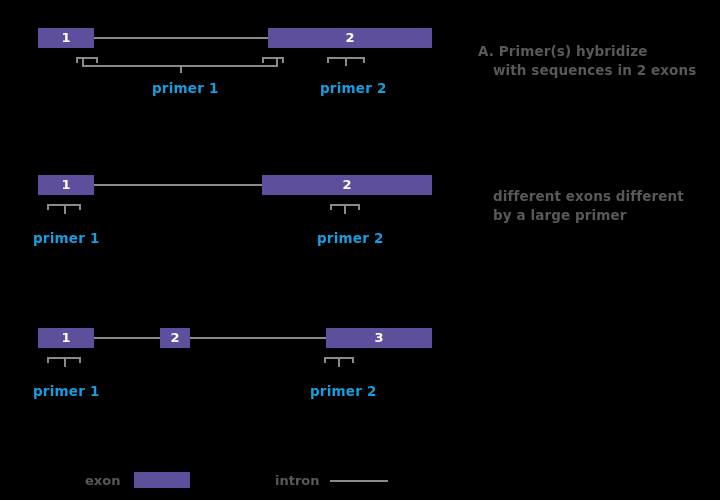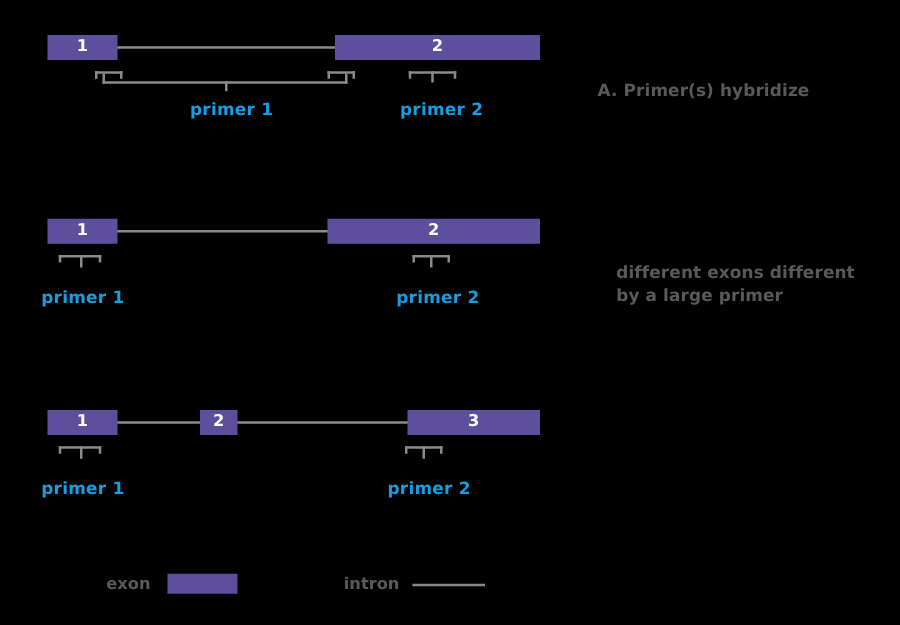--- a/index.html
+++ b/index.html
@@ -70,21 +70,20 @@
 
   
   .caption {
     position: absolute;
     color: #595959;
     font-size: 13.5px;
     font-weight: bold;
     line-height: 19px;
     white-space: nowrap;
     letter-spacing: 0.1px;
-    margin-top: 22px;
   }
   .caption .cap-line2,
   .caption .cap-line3 {
     display: block;
     padding-left: 15px;
   }
 
   
   .legend-text {
     position: absolute;
@@ -139,20 +138,21 @@
     <div class="br-rail" style="left:327px; top:57px; width:38px;"></div>
     <div class="br-tick" style="left:327px; top:57px; height:6px;"></div>
     <div class="br-tick" style="left:363px; top:57px; height:6px;"></div>
     <div class="br-tick" style="left:345px; top:57px; height:9px;"></div>
 
     <div class="primer-label" style="left:320px; top:80px;">primer 2</div>
   </div>
 
   <div class="caption" style="left:478px; top:42px;">
     <span class="cap-line1">A. Primer(s) hybridize</span>
+    <span class="cap-line2">with sequences in 2 exons</span>
   </div>
 
   <div class="abs" style="left:0; top:147px; width:470px; height:110px;">
 
     <div class="intron" style="left:88px; top:37px; width:178px;"></div>
 
     <div class="exon" style="left:38px; top:28px; width:56px;">
       <span class="exon-label">1</span>
     </div>
 
@@ -209,21 +209,21 @@
     <div class="br-tick" style="left:324px; top:57px; height:6px;"></div>
     <div class="br-tick" style="left:352px; top:57px; height:6px;"></div>
     <div class="br-tick" style="left:338px; top:57px; height:10px;"></div>
 
     <div class="primer-label" style="left:310px; top:83px;">primer 2</div>
   </div>
 
   <div class="caption" style="left:478px; top:343px;">
   </div>
 
-  <div class="abs" style="left:0; top:448px; width:470px; height:40px;">
+  <div class="abs" style="left:0; top:461px; width:470px; height:40px;">
 
     <div class="legend-text" style="left:85px; top:12px;">exon</div>
     <div class="legend-swatch" style="left:134px; top:11px; width:56px; height:16px;"></div>
 
     <div class="legend-text" style="left:275px; top:12px;">intron</div>
     <div class="legend-line" style="left:330px; top:19px; width:58px;"></div>
   </div>
 
 </div>
 

